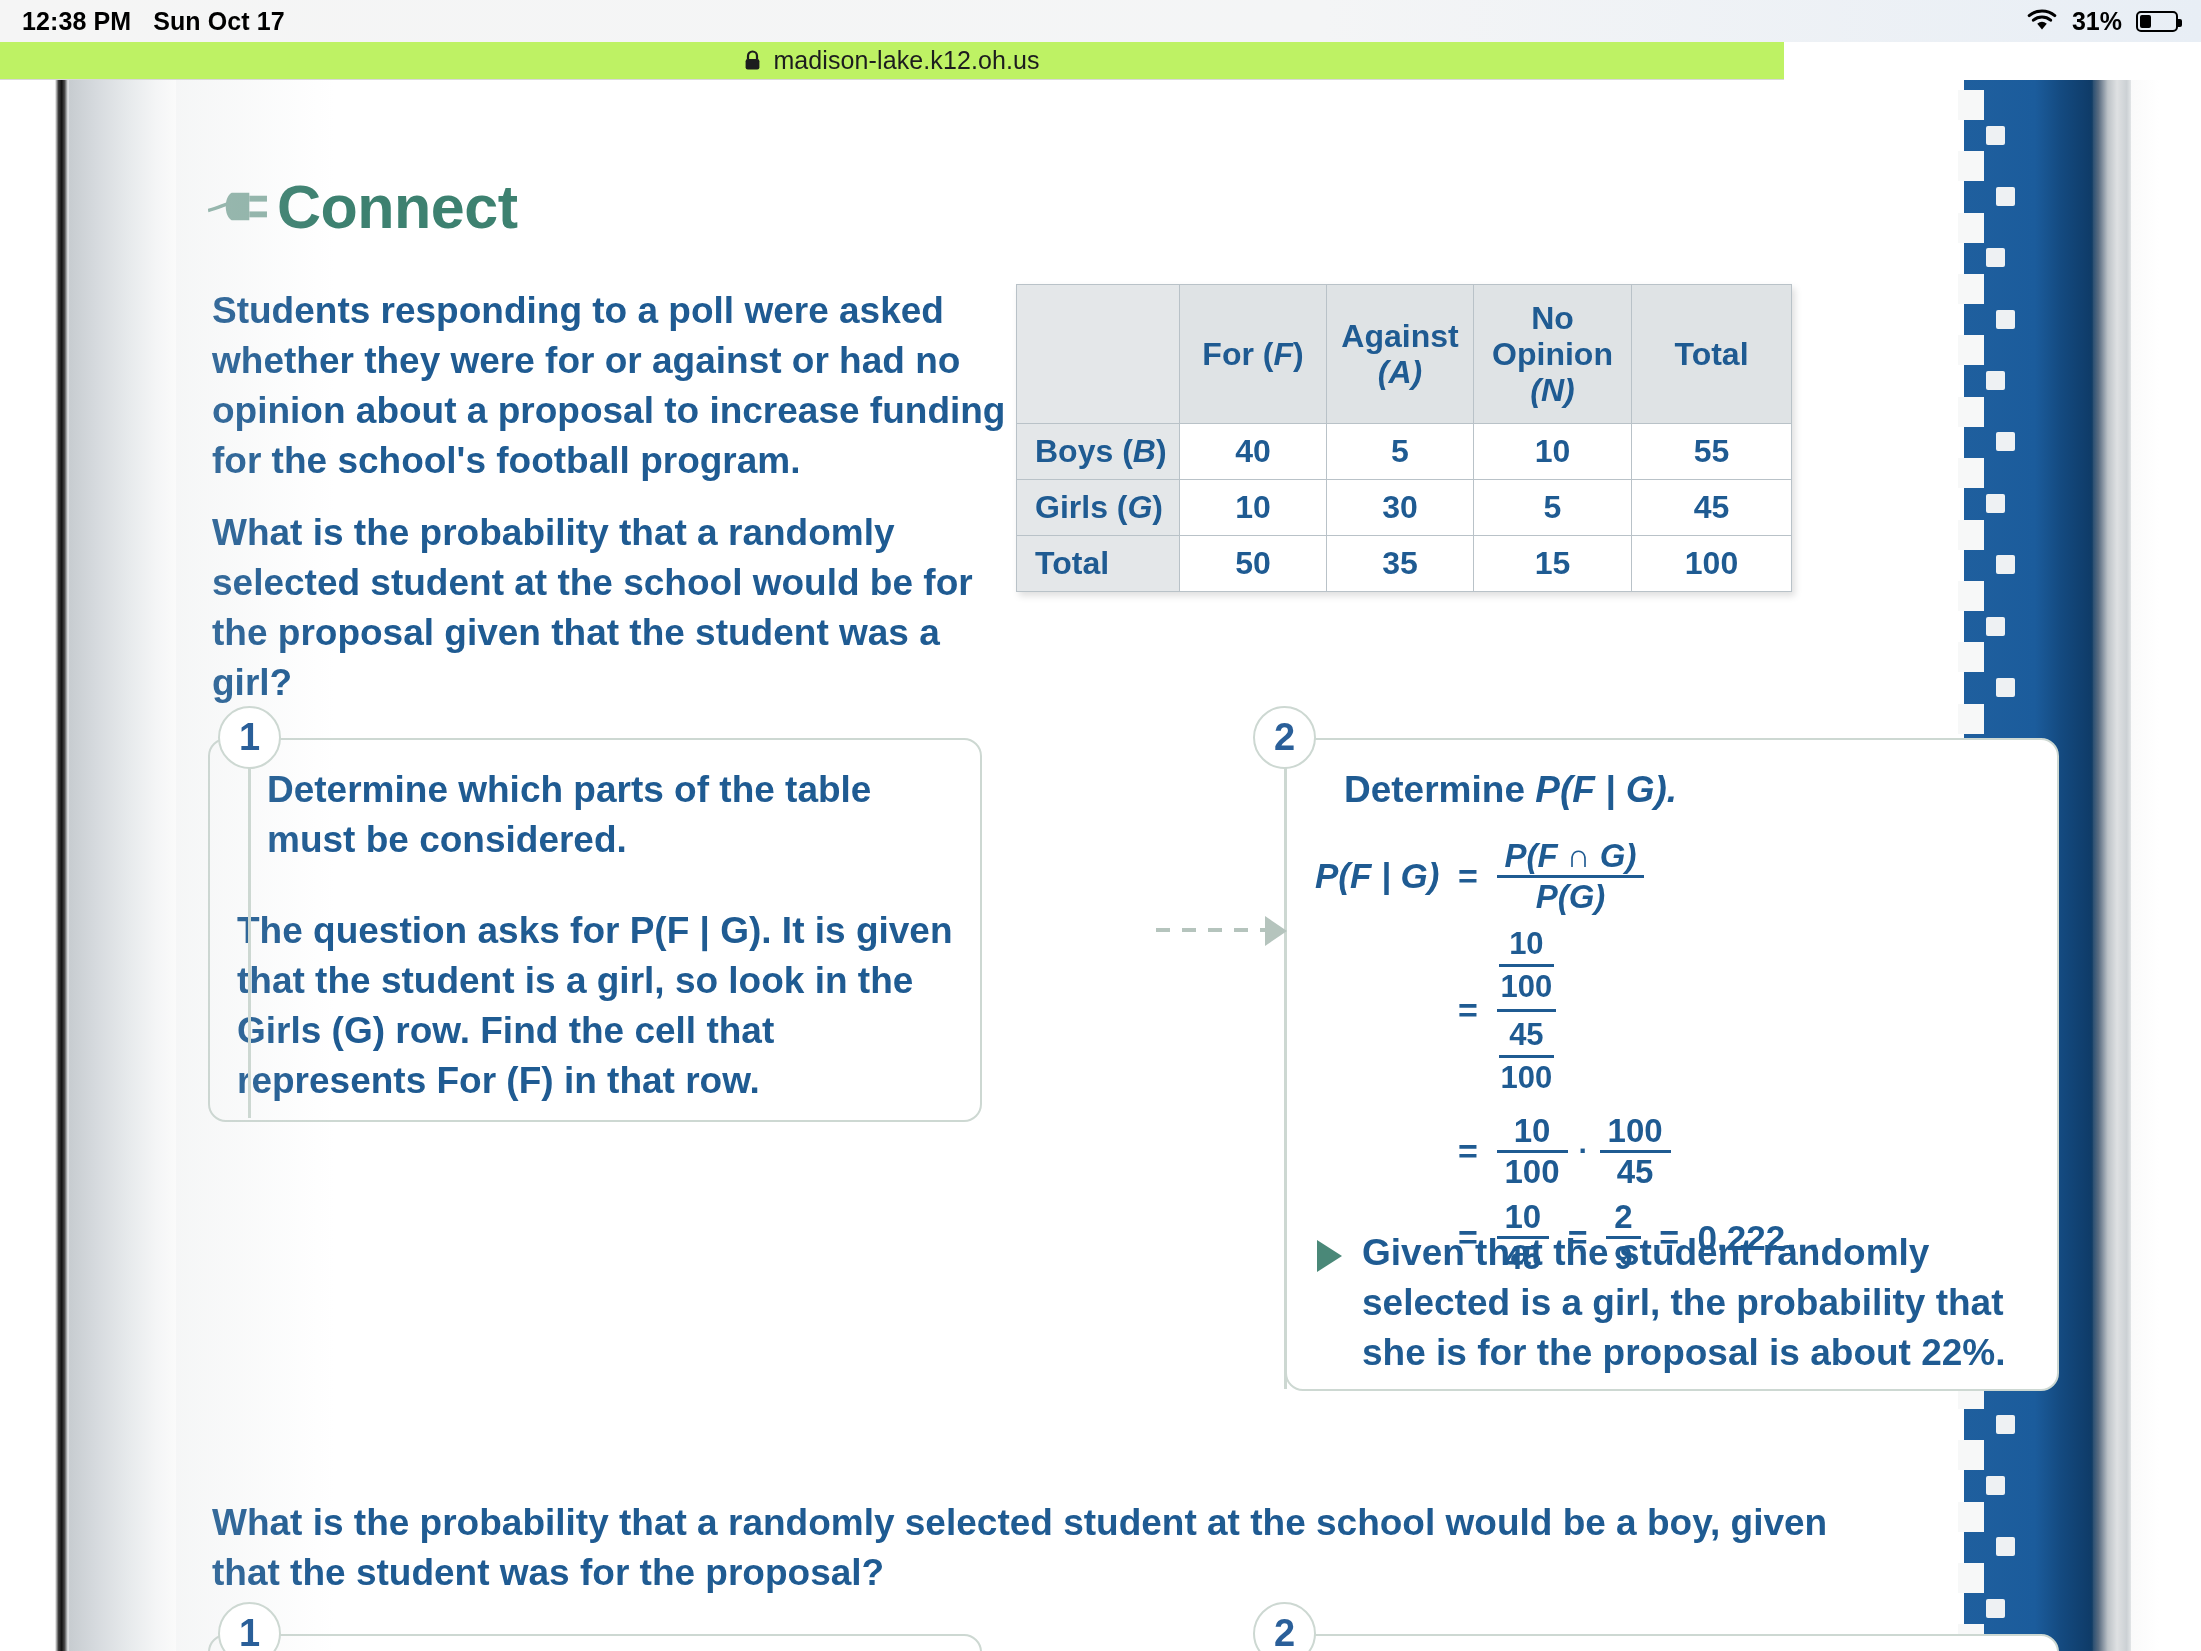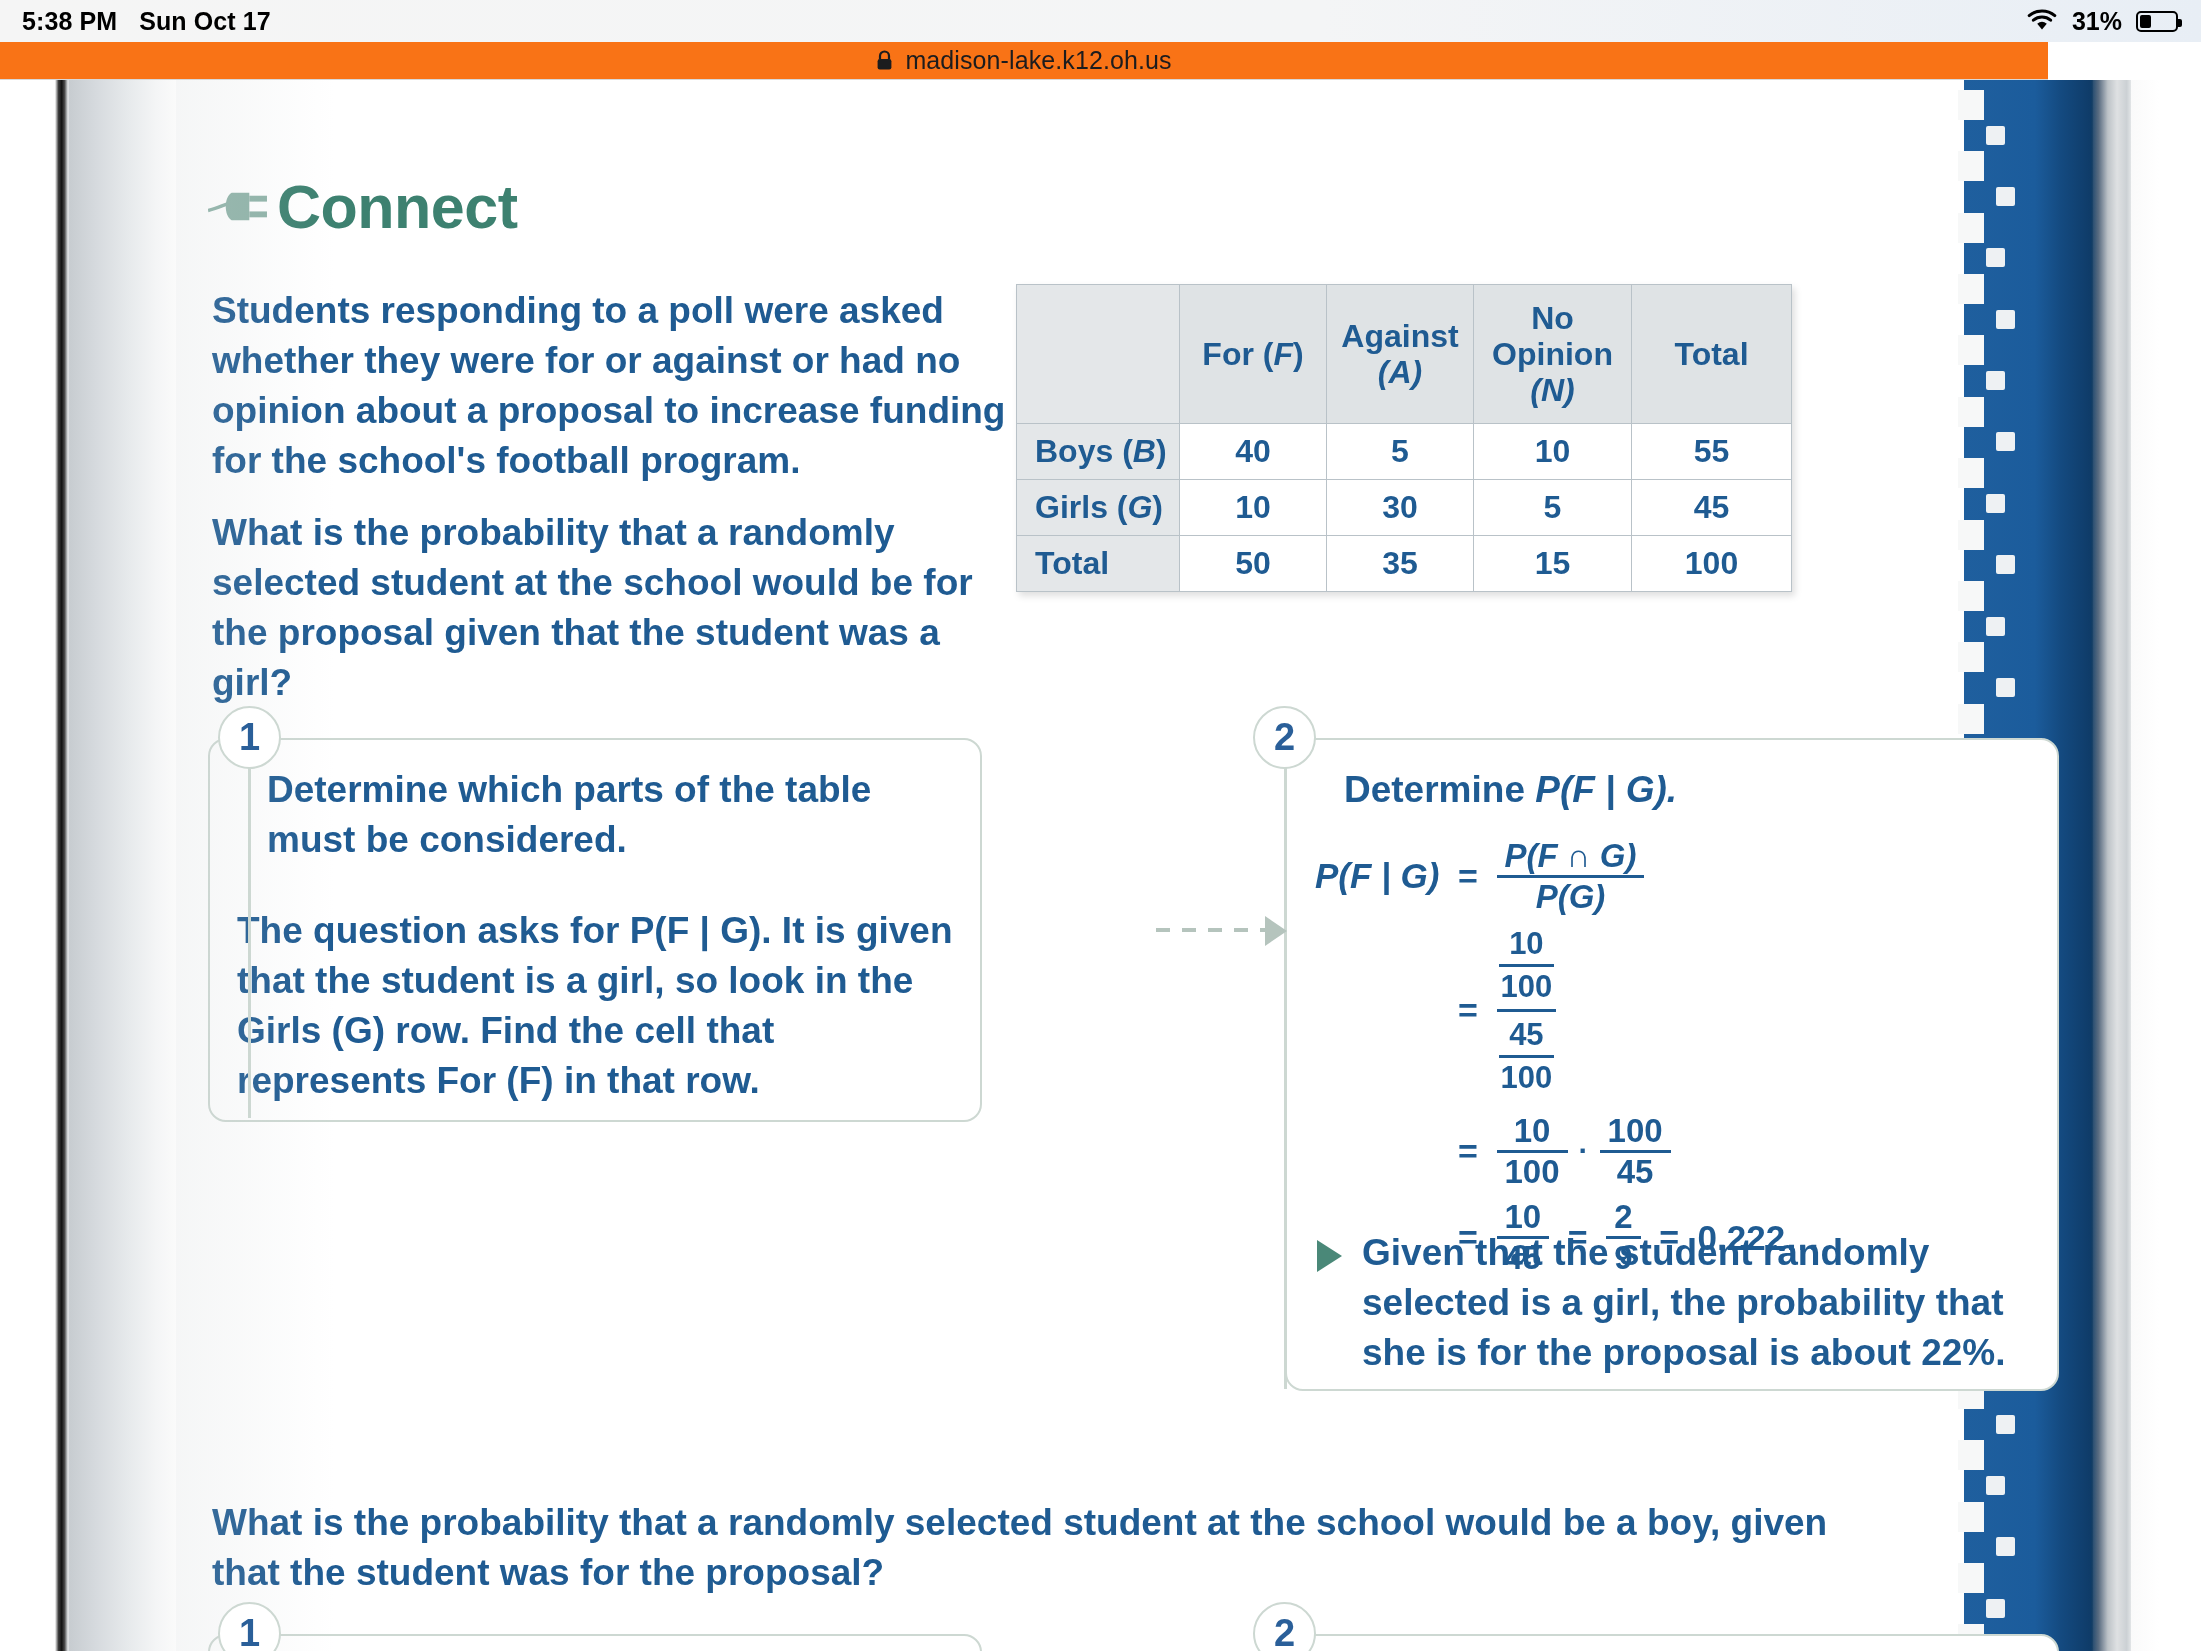--- a/index.html
+++ b/index.html
@@ -40,22 +40,22 @@
   .battery::after {
     content: ""; position: absolute; right: -6px; top: 6px;
     width: 4px; height: 8px; background: #000;
     border-radius: 0 2px 2px 0;
   }
   .battery-fill { height: 100%; background: #000; border-radius: 2px; width: 32%; }
 
   
   .url-bar {
     position: absolute; top: 42px; left: 0;
-    width: 2048px; height: 38px;
-    background: #f97316;
+    width: 1784px; height: 38px;
+    background: #bef264;
     border-bottom: 1px solid #d8d8d8;
     display: flex; align-items: center; justify-content: center;
     gap: 12px;
     z-index: 49;
   }
   .lock-icon { width: 17px; height: 21px; display: block; }
   .url-text { font-size: 25px; color: #1c1c1e; letter-spacing: 0.1px; }
 
   
   .page-area {
@@ -283,21 +283,21 @@
     position: absolute; left: 176px; top: 0; width: 1762px; height: 1571px;
     pointer-events: none;
     background: linear-gradient(to right, rgba(200,205,208,0.18) 0%, rgba(255,255,255,0) 9%);
   }
 </style>
 </head>
 <body>
 
 <div class="status-bar">
   <div class="status-left">
-    <span>5:38 PM</span>
+    <span>12:38 PM</span>
     <span>Sun Oct 17</span>
   </div>
   <div class="status-right">
     <span class="wifi-icon">
       <svg viewBox="0 0 32 24" width="32" height="24">
         <path d="M16 20.5 L11.2 14.8 a7.6 7.6 0 0 1 9.6 0 Z" fill="#000"></path>
         <path d="M7.4 11.2 a13.5 13.5 0 0 1 17.2 0" stroke="#000" stroke-width="3" fill="none" stroke-linecap="round"></path>
         <path d="M3.2 6.6 a19.8 19.8 0 0 1 25.6 0" stroke="#000" stroke-width="3" fill="none" stroke-linecap="round"></path>
       </svg>
     </span>

